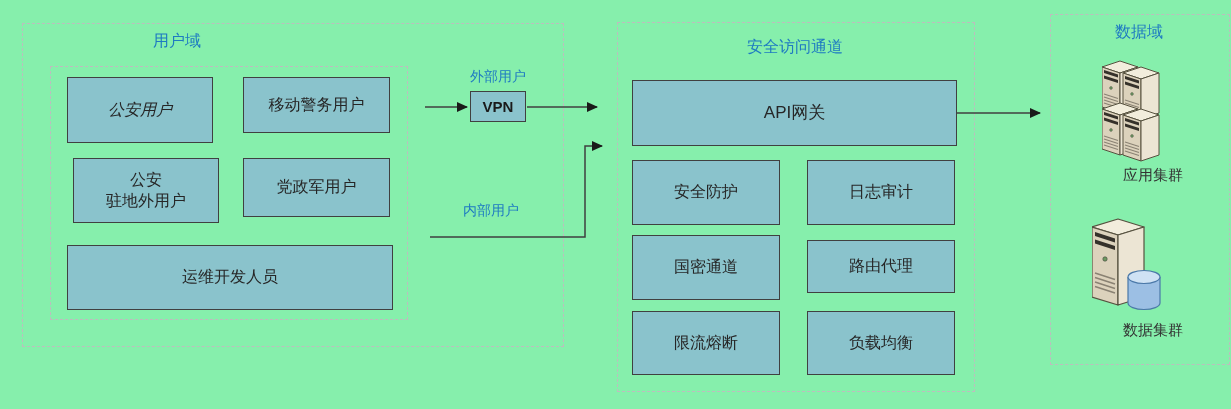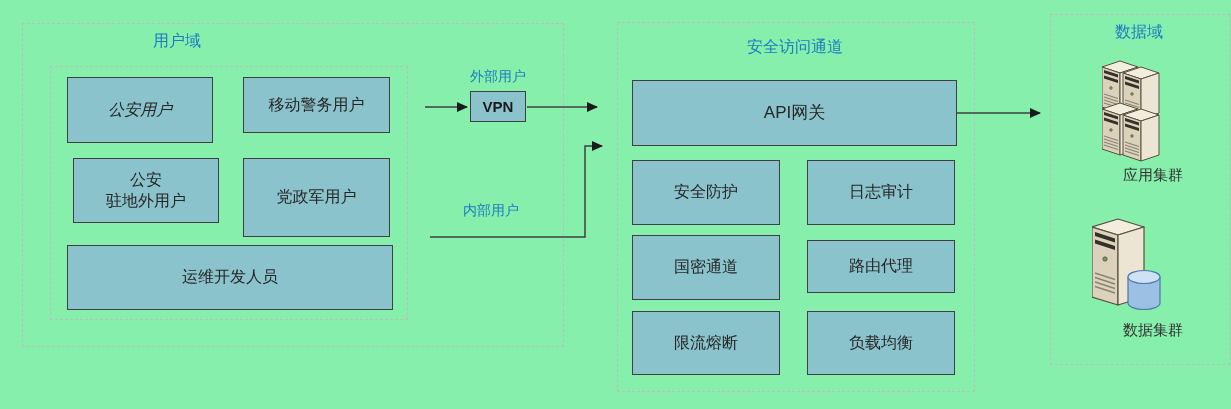--- a/index.html
+++ b/index.html
@@ -53,21 +53,21 @@
   </svg>
 
   <div class="dashed" style="left:22px;top:23px;width:540px;height:322px;"></div>
   <div class="domain-title" style="left:22px;top:31px;width:310px;">用户域</div>
   <div class="dashed" style="left:50px;top:66px;width:356px;height:252px;"></div>
 
   <div class="tealbox" style="left:67px;top:77px;width:146px;height:66px;font-style:italic;">公安用户</div>
   <div class="tealbox" style="left:243px;top:77px;width:147px;height:56px;">移动警务用户</div>
   <div class="tealbox" style="left:73px;top:158px;width:146px;height:65px;">公安
 驻地外用户</div>
-  <div class="tealbox" style="left:243px;top:158px;width:147px;height:79px;">党政军用户</div>
+  <div class="tealbox" style="left:243px;top:158px;width:147px;height:59px;">党政军用户</div>
   <div class="tealbox" style="left:67px;top:245px;width:326px;height:65px;">运维开发人员</div>
 
   <div class="conn-label" style="left:468px;top:68px;">外部用户</div>
   <div class="vpn">VPN</div>
   <div class="conn-label" style="left:461px;top:202px;">内部用户</div>
 
   <div class="dashed" style="left:617px;top:22px;width:356px;height:368px;"></div>
   <div class="domain-title" style="left:617px;top:37px;width:356px;">安全访问通道</div>
 
   <div class="tealbox" style="left:632px;top:80px;width:325px;height:66px;font-size:17px;">API网关</div>

